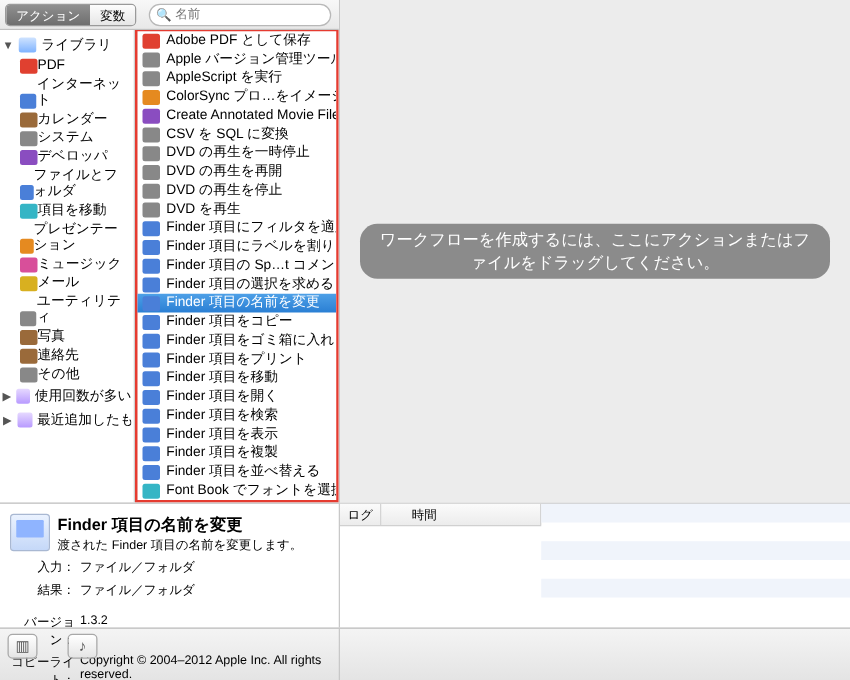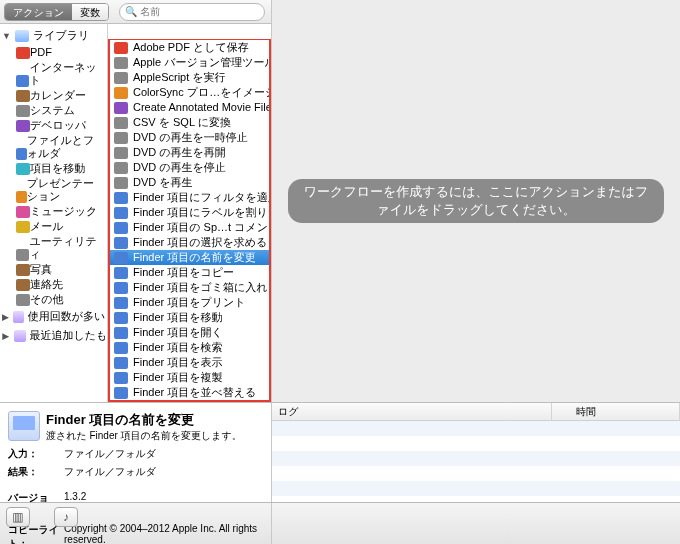--- a/index.html
+++ b/index.html
@@ -13,36 +13,36 @@
   .search-wrap { flex: 1; margin-left: 8px; margin-right: 6px; position: relative; }
   .search { width: 100%; height: 18px; border: 1px solid #b8b8b8; border-radius: 9px; padding: 0 6px 0 20px; font-size: 10px; background: #fff; }
   .search-ic { position: absolute; left: 6px; top: 3px; font-size: 10px; color: #888; }
   .cols { flex: 1; display: flex; overflow: hidden; }
   .sidebar { width: 108px; border-right: 1px solid #d0d0d0; overflow-y: auto; padding-top: 2px; }
   .sb-head { display: flex; align-items: center; padding: 2px 2px; gap: 4px; }
   .tri { font-size: 9px; color: #555; display: inline-block; width: 9px; text-align: center; }
   .fld { width: 14px; height: 12px; background: linear-gradient(#cfe3ff,#7fb3ff); border-radius: 2px; }
   .sb-item { display: flex; align-items: flex-end; padding: 1px 2px 1px 16px; gap: 0; line-height: 13px; cursor: default; }
   .sb-item .ic { width: 14px; height: 12px; display: inline-flex; align-items: center; justify-content: center; font-size: 10px; }
-  .actions { flex: 1; overflow-y: auto; border: 2px solid #e53b30; border-top-width: 1px; margin-top: 15px; }
+  .actions { flex: 1; overflow-y: auto; border: 2px solid #e53b30; border-top-width: 1px; }
   .act { display: flex; align-items: center; gap: 5px; padding: 1px 4px; line-height: 13px; white-space: nowrap; overflow: hidden; text-overflow: ellipsis; cursor: default; }
   .act .aic { width: 14px; height: 12px; display: inline-flex; align-items: center; justify-content: center; font-size: 9px; flex-shrink: 0; }
   .act.sel { background: linear-gradient(#4ea0e7,#2a7fd4); color: #fff; }
   .canvas { flex: 1; background: #ececec; display: flex; align-items: center; justify-content: center; padding: 0 16px; text-align: center; }
   .canvas .msg { color: #fff; background: #8b8b8b; border-radius: 14px; padding: 4px 14px; font-size: 13px; }
   .info { height: 100px; border-top: 1px solid #bdbdbd; display: flex; }
   .info-left { width: 272px; border-right: 1px solid #c8c8c8; padding: 8px 8px 4px; display: flex; flex-direction: column; gap: 4px; font-size: 10px; }
   .info-title-row { display: flex; gap: 6px; align-items: flex-start; }
   .mac-ic { width: 32px; height: 30px; background: linear-gradient(#eaf2ff,#c5d8f8); border: 1px solid #a9b8d2; border-radius: 3px; position: relative; }
   .mac-ic::after { content: ""; position: absolute; left: 4px; top: 4px; right: 4px; bottom: 10px; background: #8fb4ff; border-radius: 1px; }
   .info-title { font-weight: bold; font-size: 13px; }
   .info-sub { font-size: 10px; }
   .kv { display: flex; gap: 4px; }
-  .kv .k { width: 52px; text-align: left; color: #000; font-weight: bold; }
-  .info-right { flex: 1; display: flex; flex-direction: column; }
+  .kv .k { width: 52px; text-align: right; color: #000; }
+  .info-right { flex: 1; display: flex; }
   .log-head { height: 18px; background: linear-gradient(#fbfbfb,#ececec); border-bottom: 1px solid #d0d0d0; display: flex; font-size: 10px; }
   .log-head span { padding: 2px 6px; border-right: 1px solid #d4d4d4; }
   .log-head span:first-child { flex: 1; }
   .log-head span:last-child { width: 110px; margin-left: 18px; }
   .log-body { flex: 1; }
   .log-row { height: 15px; }
   .log-row:nth-child(odd) { background: #f0f4fb; }
   .bottom { height: 42px; border-top: 1px solid #b8b8b8; background: linear-gradient(#f4f4f4,#e4e4e4); display: flex; }
   .bottom-left { width: 272px; border-right: 1px solid #c8c8c8; display: flex; align-items: flex-start; padding: 4px 6px; gap: 24px; }
   .bb { width: 24px; height: 20px; border: 1px solid #a8a8a8; border-radius: 4px; background: linear-gradient(#fff,#e5e5e5); display: inline-flex; align-items: center; justify-content: center; font-size: 12px; color: #555; }

